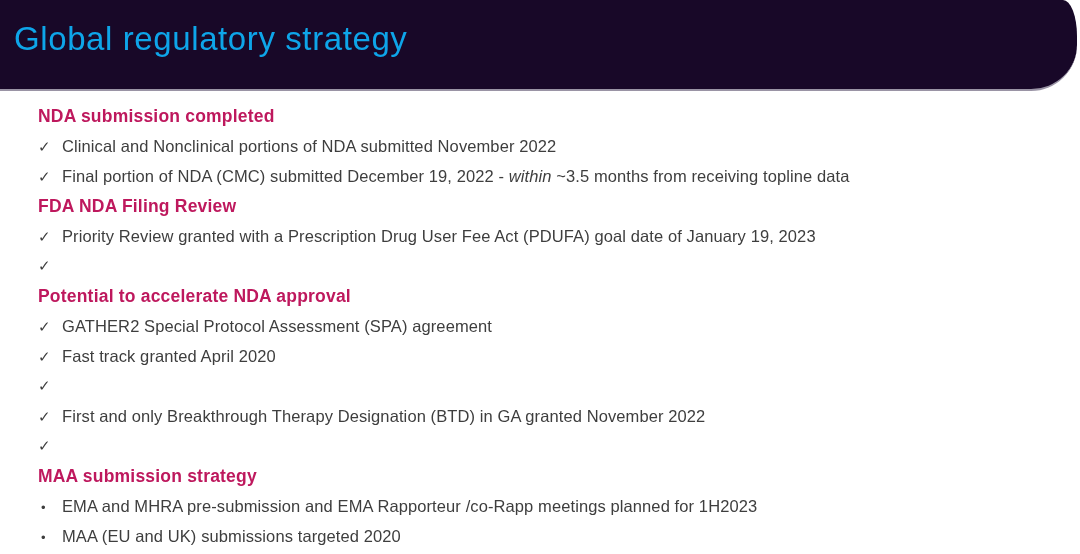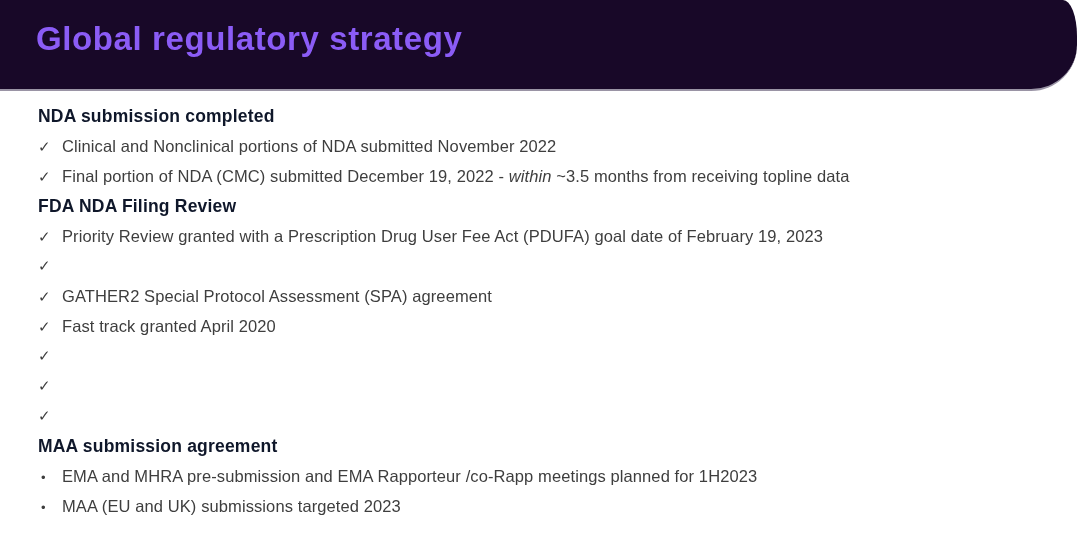--- a/index.html
+++ b/index.html
@@ -20,37 +20,37 @@
     left: 0;
     width: 1077px;
     height: 91px;
     box-sizing: border-box;
     background: #180828;
     border-bottom: 2px solid #989209a8;
     border-bottom: 2px solid #9a94a5;
     border-radius: 0 14px 46px 0 / 0 36px 46px 0;
   }
   .slide-title {
-    color: #8b5cf6;
+    color: #0ea5e9;
     font-size: 33px;
-    font-weight: 700;
+    font-weight: 400;
     letter-spacing: 0.6px;
-    padding: 20px 0 0 36px;
+    padding: 20px 0 0 14px;
     white-space: nowrap;
   }
   .content {
     position: absolute;
     top: 101px;
     left: 38px;
     right: 16px;
   }
   .section-heading {
     font-size: 17.5px;
     font-weight: 700;
-    color: #0f172a;
+    color: #be185d;
     line-height: 30px;
     height: 30px;
     letter-spacing: 0.2px;
     white-space: nowrap;
   }
   .bullet-row {
     display: flex;
     align-items: baseline;
     font-size: 16.5px;
     color: #3e3e3e;
@@ -91,44 +91,46 @@
       <span class="marker check">✓</span>
       <span class="bullet-text"><span>Clinical and Nonclinical portions of NDA submitted November 2022</span></span>
     </div>
     <div class="bullet-row">
       <span class="marker check">✓</span>
       <span class="bullet-text"><span>Final portion of NDA (CMC) submitted December 19, 2022 - </span><em>within</em><span> ~3.5 months from receiving topline data</span></span>
     </div>
     <div class="section-heading">FDA NDA Filing Review</div>
     <div class="bullet-row">
       <span class="marker check">✓</span>
-      <span class="bullet-text"><span>Priority Review granted with a Prescription Drug User Fee Act (PDUFA) goal date of February 19, 2023</span></span>
+      <span class="bullet-text"><span>Priority Review granted with a Prescription Drug User Fee Act (PDUFA) goal date of January 19, 2023</span></span>
     </div>
     <div class="bullet-row">
       <span class="marker check">✓</span>
     </div>
+    <div class="section-heading">Potential to accelerate NDA approval</div>
     <div class="bullet-row">
       <span class="marker check">✓</span>
       <span class="bullet-text"><span>GATHER2 Special Protocol Assessment (SPA) agreement</span></span>
     </div>
     <div class="bullet-row">
       <span class="marker check">✓</span>
       <span class="bullet-text"><span>Fast track granted April 2020</span></span>
     </div>
     <div class="bullet-row">
       <span class="marker check">✓</span>
     </div>
     <div class="bullet-row">
       <span class="marker check">✓</span>
+      <span class="bullet-text"><span>First and only Breakthrough Therapy Designation (BTD) in GA granted November 2022</span></span>
     </div>
     <div class="bullet-row">
       <span class="marker check">✓</span>
     </div>
-    <div class="section-heading">MAA submission agreement</div>
+    <div class="section-heading">MAA submission strategy</div>
     <div class="bullet-row">
       <span class="marker dot">•</span>
       <span class="bullet-text"><span>EMA and MHRA pre-submission and EMA Rapporteur /co-Rapp meetings planned for 1H2023</span></span>
     </div>
     <div class="bullet-row">
       <span class="marker dot">•</span>
-      <span class="bullet-text"><span>MAA (EU and UK) submissions targeted 2023</span></span>
+      <span class="bullet-text"><span>MAA (EU and UK) submissions targeted 2020</span></span>
     </div>
   </div>
 
 </body></html>

